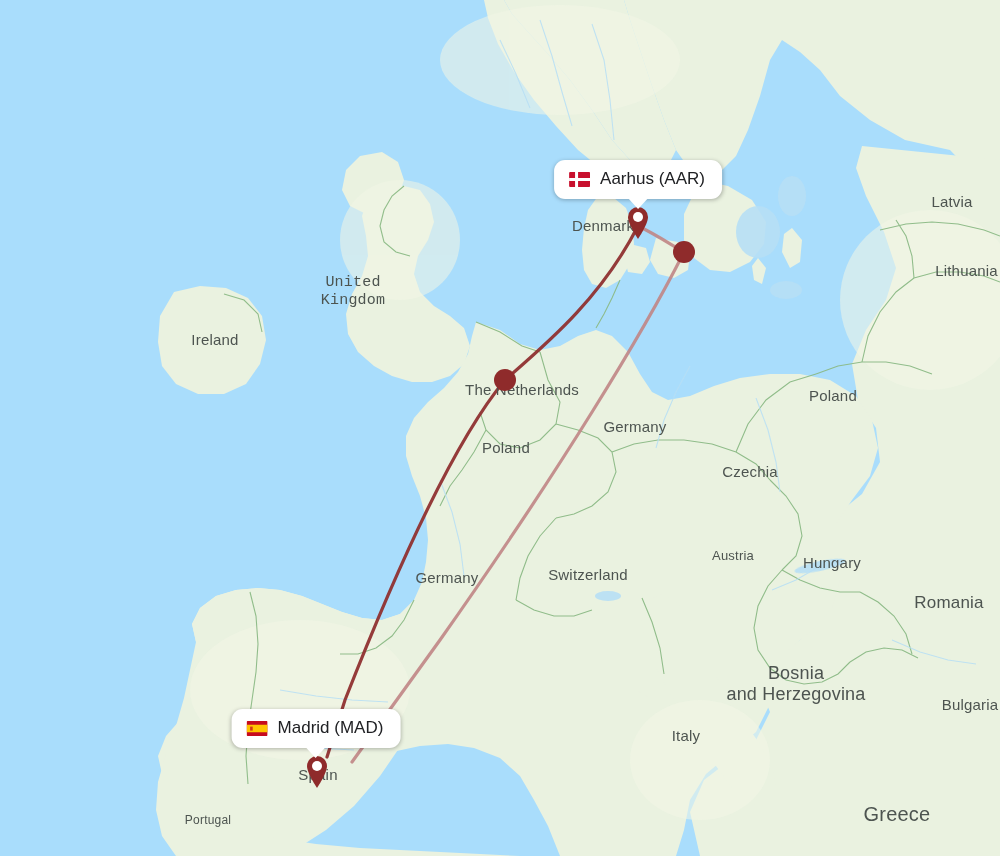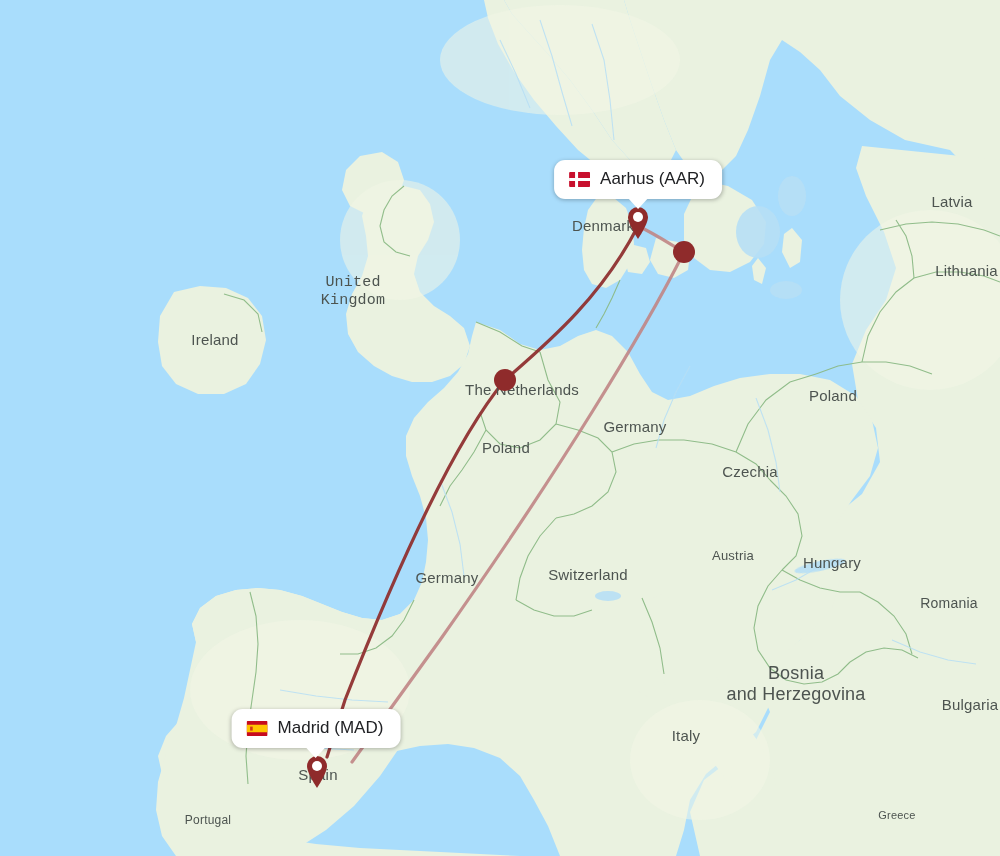--- a/index.html
+++ b/index.html
@@ -217,25 +217,25 @@
       <div class="country-label" style="left: 603px; top: 226px; font-size: 15px;">Denmark</div>
       <div class="country-label" style="left: 522px; top: 390px; font-size: 15px;">The Netherlands</div>
       <div class="country-label" style="left: 506px; top: 448px; font-size: 15px;">Poland</div>
       <div class="country-label" style="left: 635px; top: 427px; font-size: 15px;">Germany</div>
       <div class="country-label" style="left: 447px; top: 578px; font-size: 15px;">Germany</div>
       <div class="country-label" style="left: 588px; top: 575px; font-size: 15px;">Switzerland</div>
       <div class="country-label" style="left: 833px; top: 396px; font-size: 15px;">Poland</div>
       <div class="country-label" style="left: 750px; top: 472px; font-size: 15px;">Czechia</div>
       <div class="country-label" style="left: 733px; top: 545px; font-size: 13px; margin-top: 11px;">Austria</div>
       <div class="country-label" style="left: 832px; top: 563px; font-size: 15px;">Hungary</div>
-      <div class="country-label" style="left: 949px; top: 603px; font-size: 14px;">Romania</div>
+      <div class="country-label" style="left: 949px; top: 603px; font-size: 17px;">Romania</div>
       <div class="country-label" style="left: 796px; top: 668px; font-size: 18px; margin-top: 16px;">Bosnia<br>and Herzegovina</div>
       <div class="country-label" style="left: 970px; top: 705px; font-size: 15px;">Bulgaria</div>
       <div class="country-label" style="left: 686px; top: 713px; font-size: 15px; margin-top: 23px;">Italy</div>
-      <div class="country-label" style="left: 897px; top: 815px; font-size: 11px;">Greece</div>
+      <div class="country-label" style="left: 897px; top: 815px; font-size: 20px;">Greece</div>
       <div class="country-label" style="left: 952px; top: 202px; font-size: 15px;">Latvia</div>
       <div class="country-label" style="left: 946px; top: 271px; font-size: 15px; padding-left: 41px;">Lithuania</div>
       <div class="country-label" style="left: 208px; top: 801px; font-size: 12px; margin-top: 19px;">Portugal</div>
       <div class="country-label" style="left: 318px; top: 775px; font-size: 15px;">Spain</div>
     </div>
 
   <div id="waypoint-layer">
       <div class="dot" style="left: 684px; top: 252px; width: 22px; height: 22px; background: rgb(143, 43, 43);"></div>
       <div class="dot" style="left: 505px; top: 380px; width: 22px; height: 22px; background: rgb(143, 43, 43);"></div>
     </div>

